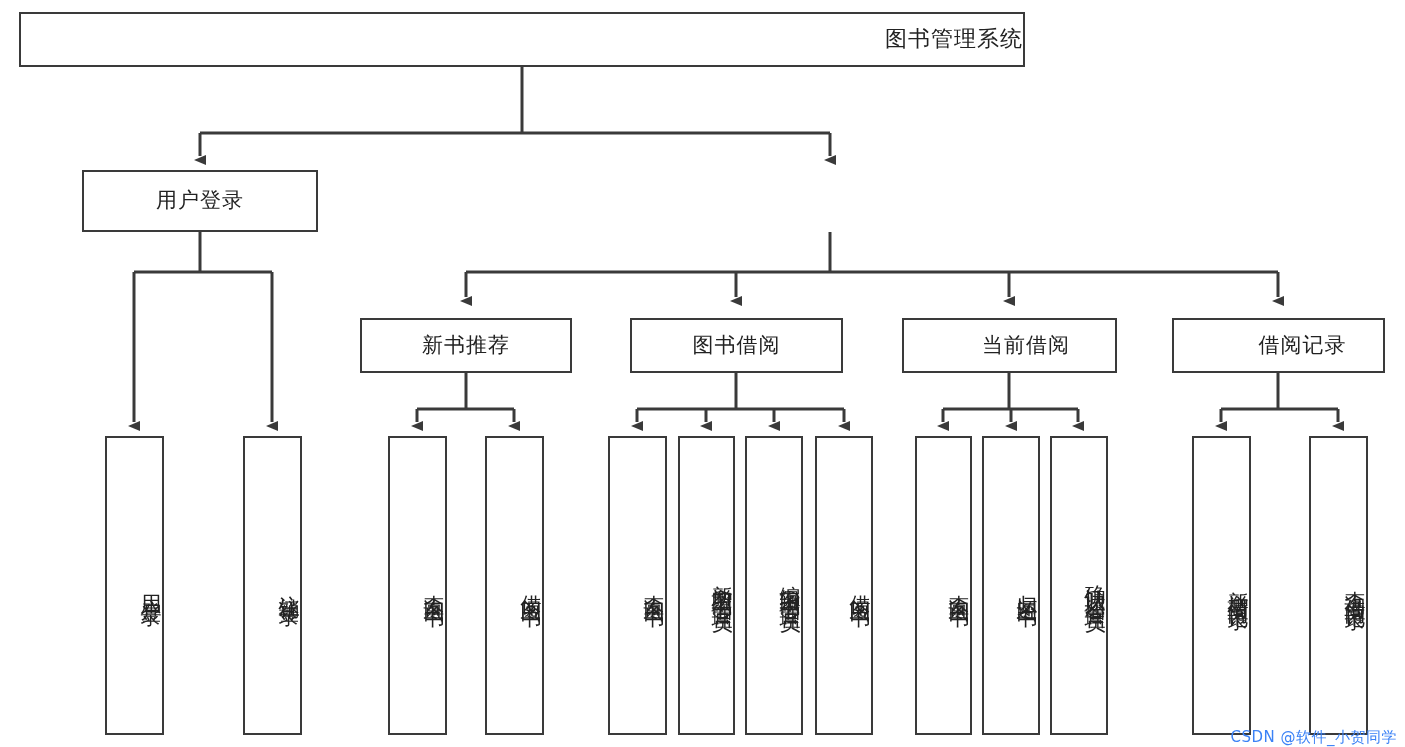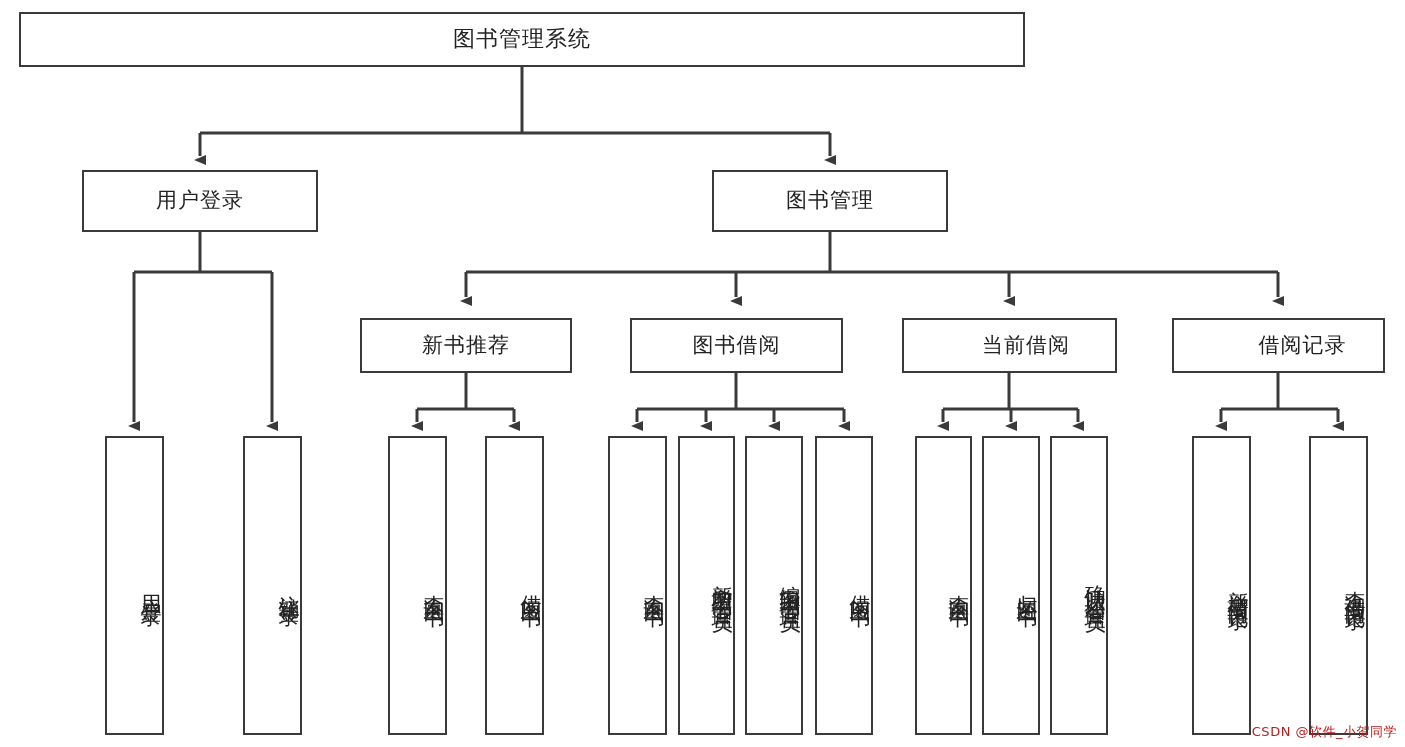--- a/index.html
+++ b/index.html
@@ -56,23 +56,23 @@
   }
   .node.vertical .vlabel {
     writing-mode: vertical-rl;
     text-orientation: upright;
     display: block;
     text-align: center;
   }
   .watermark {
     position: absolute;
     right: 8px;
-    bottom: 6px;
-    font-size: 13px;
-    color: #b91c1c;
+    bottom: 0;
+    font-size: 15px;
+    color: #3b82f6;
     letter-spacing: 0.5px;
     white-space: nowrap;
     user-select: none;
   }
 </style>
 </head>
 <body>
 
 <div id="diagram-root">
 
@@ -119,31 +119,28 @@
       <path d="M 1011,409 L 1011,422" marker-end="url(#arrowhead)"></path>
       <path d="M 1078,409 L 1078,422" marker-end="url(#arrowhead)"></path>
 
       <path d="M 1278,373 L 1278,409"></path>
       <path d="M 1221,409 L 1338,409"></path>
       <path d="M 1221,409 L 1221,422" marker-end="url(#arrowhead)"></path>
       <path d="M 1338,409 L 1338,422" marker-end="url(#arrowhead)"></path>
     </g>
   </svg>
 
-  <div class="node horizontal root" style="left:19px; top:12px; width:1006px; height:55px;">
+  <div class="node horizontal root" style="left:19px; top:12px; width:1006px; height:55px;justify-content:flex-end;">
     <span>图书管理系统</span>
   </div>
 
   <div class="node horizontal" style="left:82px; top:170px; width:236px; height:62px;">
     <span>用户登录</span>
   </div>
 
-  <div class="node horizontal" style="left:712px; top:170px; width:236px; height:62px;">
-    <span>图书管理</span>
-  </div>
 
   <div class="node horizontal" style="left:360px; top:318px; width:212px; height:55px;">
     <span>新书推荐</span>
   </div>
 
   <div class="node horizontal" style="left:630px; top:318px; width:213px; height:55px;">
     <span>图书借阅</span>
   </div>
 
   <div class="node horizontal" style="left:902px; top:318px; width:215px; height:55px;padding-left:33px;">

